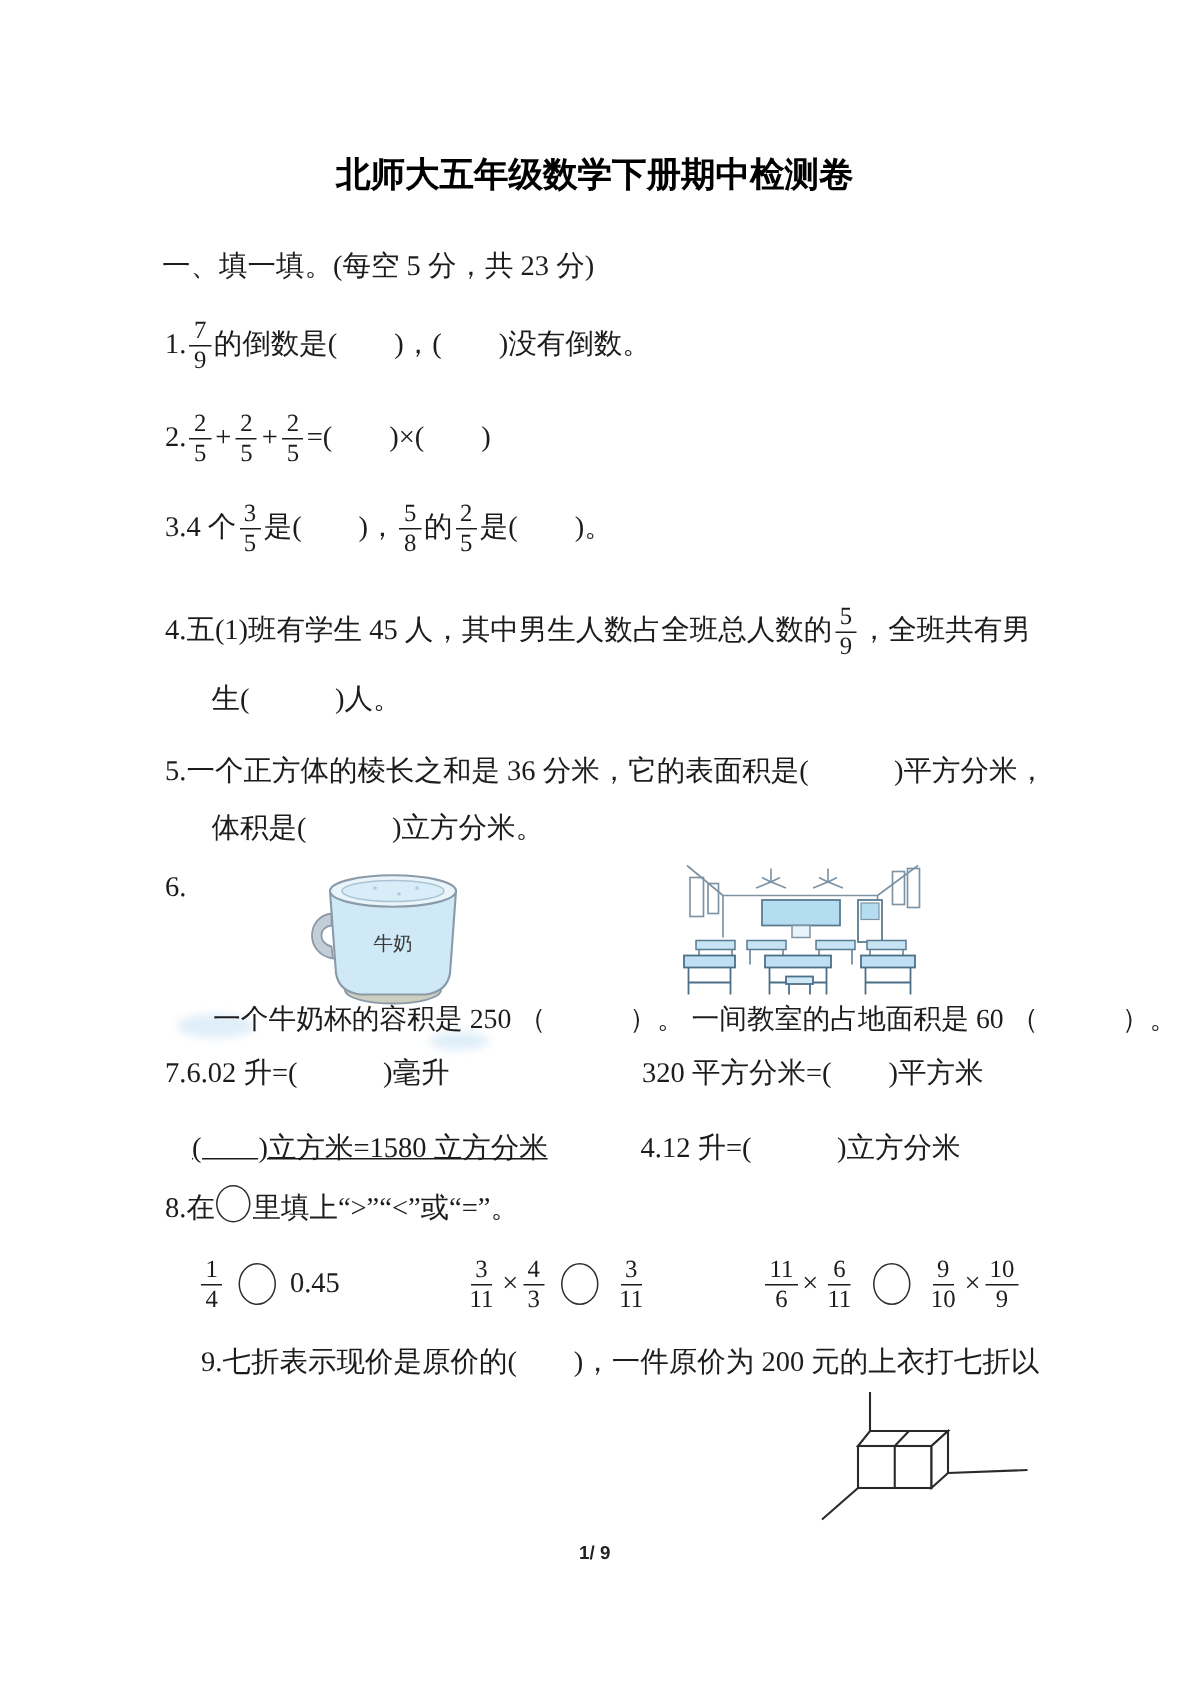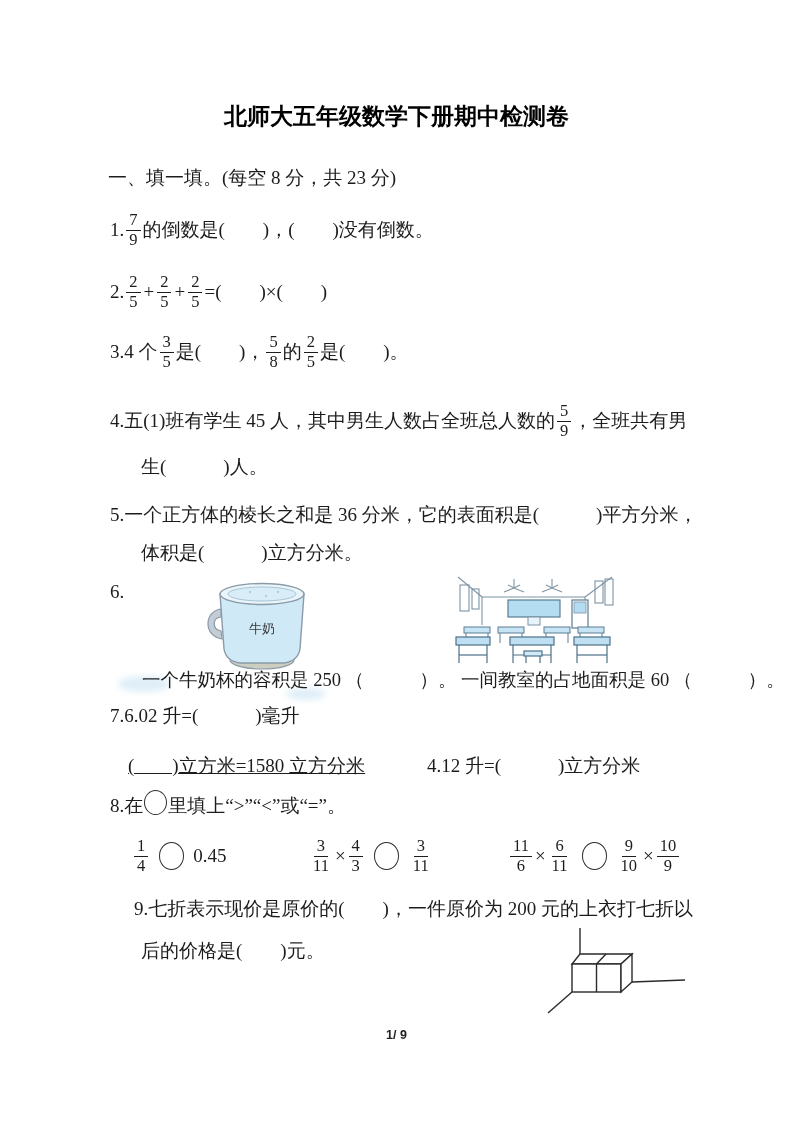--- a/index.html
+++ b/index.html
@@ -28,21 +28,21 @@
   svg { display:block; }
   .wm { position:absolute; border-radius:50%; filter:blur(3px); background:rgba(140,195,230,0.28); }
 </style>
 </head>
 <body>
 
 <div class="page">
 
   <div class="title">北师大五年级数学下册期中检测卷</div>
 
-  <div class="line" style="left:108px; top:166px;">一、填一填。(每空 8 分，共 23 分)</div>
+  <div class="line" style="left:108px; top:166px;">一、填一填。(每空 5 分，共 23 分)</div>
 
   <div class="line" style="left:110px; top:206px; height:48px;">
     <span>1.</span>
     <span class="frac">
       <span class="fn">7</span>
       <span class="fd">9</span>
     </span>
     <span>的倒数是(　　)，(　　)没有倒数。</span>
   </div>
 
@@ -181,20 +181,21 @@
     </g>
   </svg>
 
   <div class="wm" style="left:118px; top:676px; width:52px; height:16px;"></div>
   <div class="wm" style="left:286px; top:688px; width:40px; height:12px;"></div>
 
   <div class="line" style="left:142px; top:669px; font-size:18.5px;">一个牛奶杯的容积是 250 （　　　）。</div>
   <div class="line" style="left:413px; top:669px; font-size:18.5px;margin-left:48px;">一间教室的占地面积是 60 （　　　）。</div>
 
   <div class="line" style="left:110px; top:704px;">7.6.02 升=(　　　)毫升</div>
+  <div class="line" style="left:428px; top:704px;">320 平方分米=(　　)平方米</div>
   <div class="line" style="left:128px; top:754px;text-decoration:underline;">(　　)立方米=1580 立方分米</div>
   <div class="line" style="left:427px; top:754px;">4.12 升=(　　　)立方分米</div>
 
   <div class="line" style="left:110px; top:793px;">
     <span>8.在</span>
     <span class="circle inline"></span>
     <span>里填上“&gt;”“&lt;”或“=”。</span>
   </div>
 
   <div class="line" style="left:132px; top:832px; height:48px;">
@@ -239,21 +240,20 @@
       <span class="fd">10</span>
     </span>
     <span class="op">×</span>
     <span class="frac">
       <span class="fn">10</span>
       <span class="fd">9</span>
     </span>
   </div>
 
   <div class="line" style="left:110px; top:897px;margin-left:24px;">9.七折表示现价是原价的(　　)，一件原价为 200 元的上衣打七折以</div>
-  <div class="line indent" style="left:141px; top:939px;">后的价格是(　　)元。</div>
 
   <svg style="position:absolute; left:535px; top:925px;" width="160" height="95" viewBox="0 0 160 95">
     <g stroke="#2a2a2a" stroke-width="1.4" fill="none">
       <line x1="45" y1="3" x2="45" y2="29"></line>
       <polygon points="37,39 86,39 97,29 45,29" fill="#ffffff"></polygon>
       <rect x="37" y="39" width="49" height="28" fill="#ffffff"></rect>
       <polygon points="86,39 97,29 97,57 86,67" fill="#ffffff"></polygon>
       <line x1="61.5" y1="39" x2="61.5" y2="67"></line>
       <line x1="61.5" y1="39" x2="71" y2="29"></line>
       <line x1="97" y1="57" x2="150" y2="55"></line>

